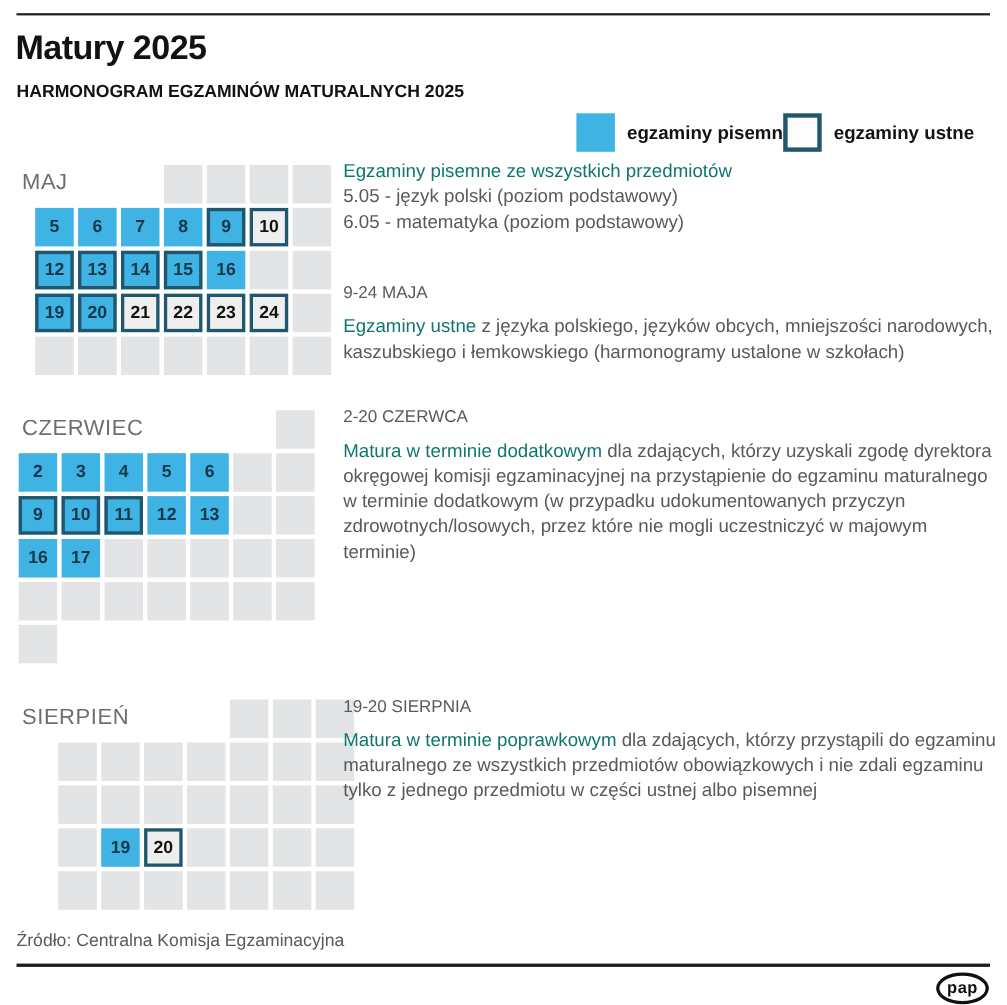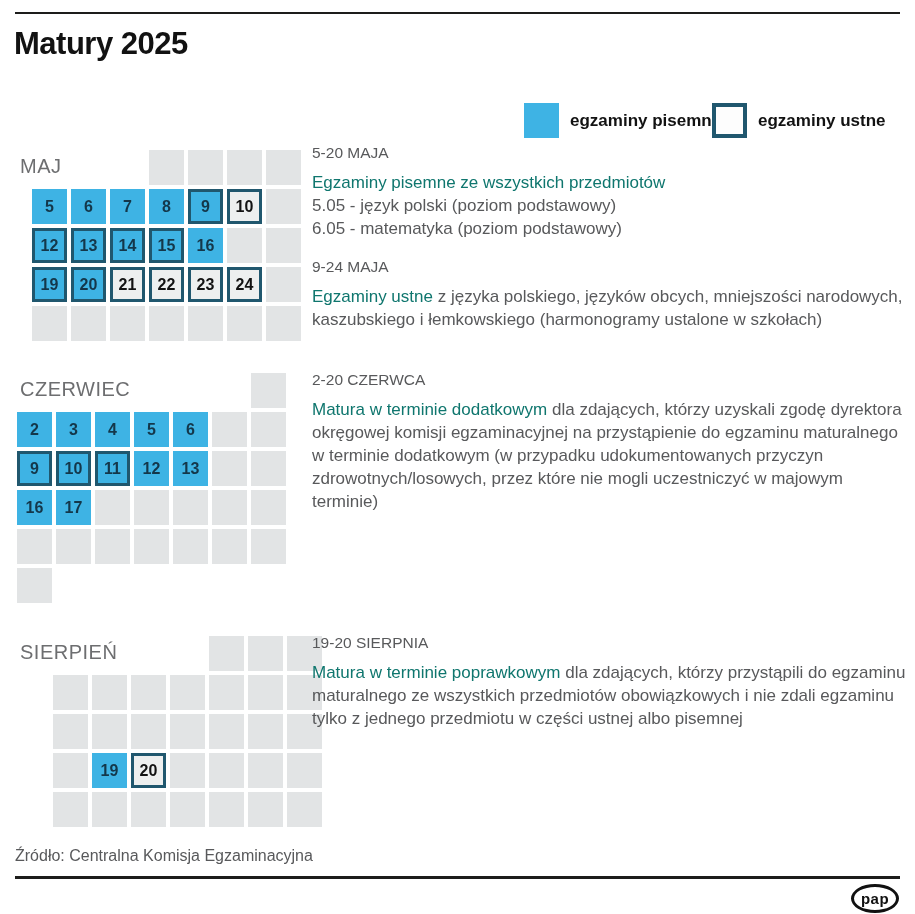--- a/index.html
+++ b/index.html
@@ -59,20 +59,21 @@
     display:flex;align-items:center;justify-content:center;
     font-size:15px;font-weight:800;letter-spacing:0.5px;color:#111;
   }
 </style>
 </head>
 <body>
 
 <div class="page">
   <div class="rule top"></div>
   <h1 class="title" style="margin:0">Matury 2025</h1>
+  <h2 class="subtitle" style="margin:0">HARMONOGRAM EGZAMINÓW MATURALNYCH 2025</h2>
 
   <div class="legend-pair written">
     <span class="swatch sw-written"></span>
     <span class="legend-label">egzaminy pisemne</span>
   </div>
   <div class="legend-pair oral">
     <span class="swatch sw-oral"></span>
     <span class="legend-label">egzaminy ustne</span>
   </div>
 
@@ -200,21 +201,20 @@
           <div class="cell c-e"></div>
           <div class="cell c-e"></div>
           <div class="cell c-e"></div>
           <div class="cell c-e"></div>
           <div class="cell c-e"></div>
         </div>
       </div>
     </div>
   <div id="sections">
       <div class="section" style="top: 144px;">
-        <div class="sec-date">5-20 MAJA</div>
         <div class="sec-body"><b>Egzaminy pisemne ze wszystkich przedmiotów</b></div>
         <div class="sec-line">5.05 - język polski (poziom podstawowy)</div>
         <div class="sec-line">6.05 - matematyka (poziom podstawowy)</div>
       </div>
       <div class="section" style="top: 258px;">
         <div class="sec-date">9-24 MAJA</div>
         <div class="sec-body"><b>Egzaminy ustne</b><span> z języka polskiego, języków obcych, mniejszości narodowych, kaszubskiego i łemkowskiego (harmonogramy ustalone w szkołach)</span></div>
       </div>
       <div class="section" style="top: 371px;">
         <div class="sec-date">2-20 CZERWCA</div>

